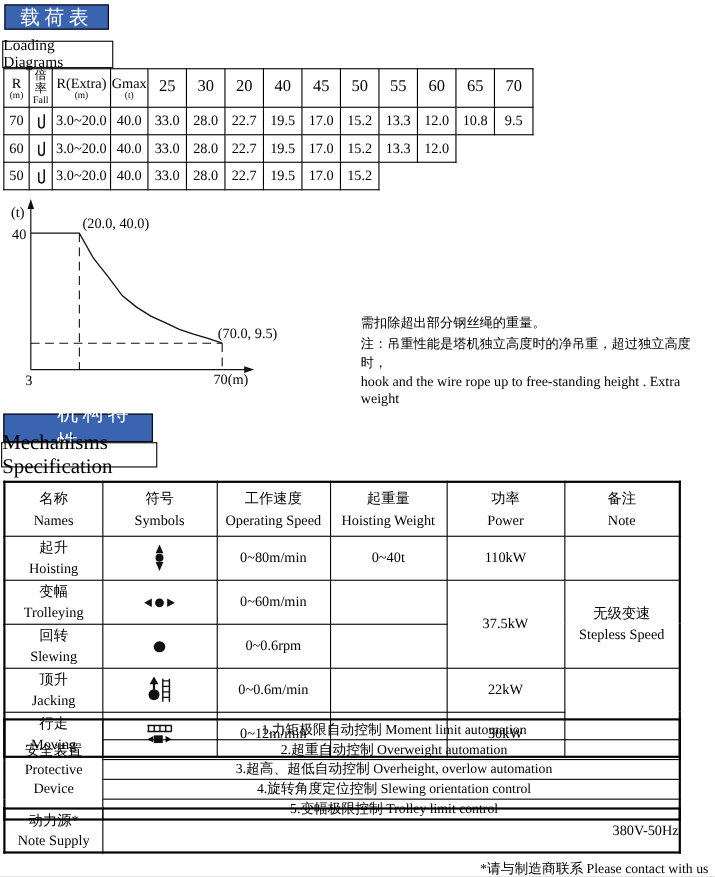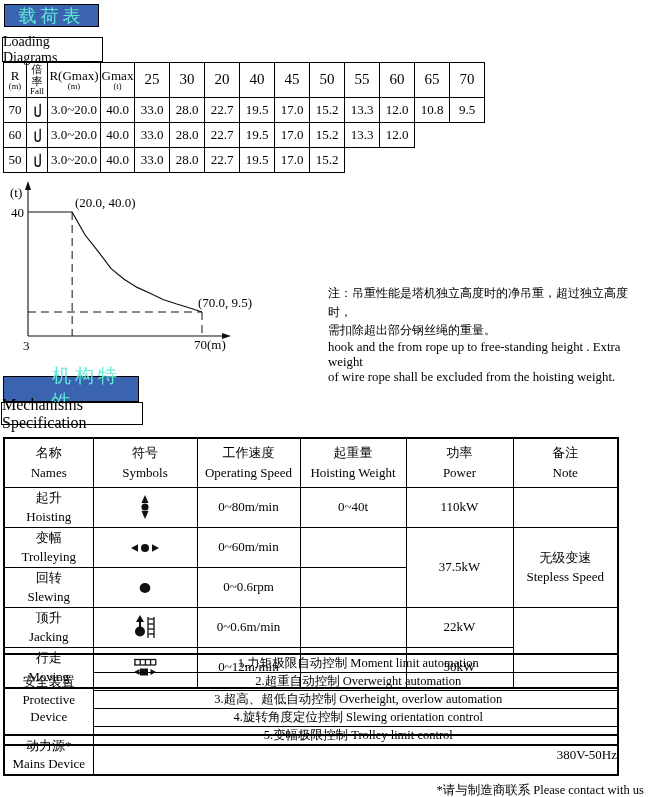--- a/index.html
+++ b/index.html
@@ -1,28 +1,28 @@
 <!DOCTYPE html>
 <html><head>
 <meta charset="utf-8">
 <style>
   * { margin:0; padding:0; box-sizing:border-box; }
   body { background:#888; font-family:"Liberation Serif","DejaVu Serif",serif; }
   .page { position:relative; width:650px; height:797px; background:#ffffff; color:#000;
           margin:0 auto; overflow:hidden; }
 
   
-  .badge-blue { position:absolute; background:#3a64b0; color:#5eead4; border:1px solid #000;
+  .badge-blue { position:absolute; background:#3a64b0; color:#ffffff; border:1px solid #000;
                 display:flex; align-items:center; justify-content:center; letter-spacing:4px; }
   .badge-white { position:absolute; background:#fff; color:#000; border:1px solid #000;
                  display:flex; align-items:center; justify-content:center; }
   #badge1-cn { left:4px; top:4px; width:95px; height:23px; font-size:18px; }
   #badge1-en { left:2px; top:37px; width:101px; height:25px; font-size:14px; letter-spacing:0; }
   #badge2-cn { left:3px; top:376px; width:136px; height:26px; font-size:19px;padding-left:48px; }
-  #badge2-en { left:1px; top:402px; width:142px; height:23px; font-size:16px; }
+  #badge2-en { left:1px; top:402px; width:142px; height:23px; font-size:19px; }
 
   
   table { border-collapse:collapse; table-layout:fixed; position:absolute; }
   td, th { border:1px solid #000; text-align:center; vertical-align:middle;
            font-weight:normal; overflow:hidden; }
 
   
   #loading-table { left:3px; top:62px; width:481px; font-size:13px; }
   #loading-table th { height:31px; line-height:1.05; }
   #loading-table td { height:25px; }
@@ -89,21 +89,21 @@
         <col style="width:35px">
         <col style="width:35px">
         <col style="width:35px">
       <col style="width:35px">
         <col style="width:35px">
     </colgroup>
     <tbody>
         <tr>
       <th><span>R</span><span class="unit">(m)</span></th>
       <th class="fall-head"><span>倍率</span><span class="fall-en">Fall</span></th>
-      <th><span>R(Gmax)</span><span class="unit">(m)</span></th>
+      <th><span>R(Extra)</span><span class="unit">(m)</span></th>
       <th><span>Gmax</span><span class="unit">(t)</span></th>
       <th class="radius-head">25</th>
       <th class="radius-head">30</th>
       <th class="radius-head">20</th>
       <th class="radius-head">40</th>
       <th class="radius-head">45</th>
       <th class="radius-head">50</th>
       <th class="radius-head">55</th>
       <th class="radius-head">60</th>
       <th class="radius-head">65</th>
@@ -189,24 +189,23 @@
       <text x="8" y="17">(t)</text>
       <text x="9" y="37">40</text>
       <text x="73" y="27">(20.0, 40.0)</text>
       <text x="196" y="127">(70.0, 9.5)</text>
       <text x="21" y="170">3</text>
       <text x="192" y="169">70(m)</text>
     </svg>
   </div>
 
   <div id="notes">
+    <div class="note-cn">需扣除超出部分钢丝绳的重量。</div>
     <div class="note-cn">注：吊重性能是塔机独立高度时的净吊重，超过独立高度时，</div>
-    <div class="note-cn">需扣除超出部分钢丝绳的重量。</div>
-    <div class="note-en">hook and the from rope up to free-standing height . Extra weight</div>
-    <div class="note-en">of wire rope shall be excluded from the hoisting weight.</div>
+    <div class="note-en">hook and the wire rope up to free-standing height . Extra weight</div>
   </div>
 
   <div class="badge-blue" id="badge2-cn">机构特性</div>
   <div class="badge-white" id="badge2-en">Mechanisms Specification</div>
 
   <table id="mech-table">
     <colgroup>
       <col style="width:89px">
         <col style="width:104px">
         <col style="width:103px">
@@ -336,21 +335,21 @@
     </table>
 
   <table id="mains-table">
     <colgroup>
         <col style="width:89px">
         <col style="width:525px">
       </colgroup>
     <tbody>
         <tr>
       <td class="mlabel">
-        <span>动力源*</span><br><span>Mains Device</span>
+        <span>动力源*</span><br><span>Note Supply</span>
       </td>
       <td class="mvalue">380V-50Hz</td>
     </tr>
   </tbody>
     </table>
 
   <div id="footer-note">*请与制造商联系  Please contact with us</div>
 </div>
 
 </body></html>

